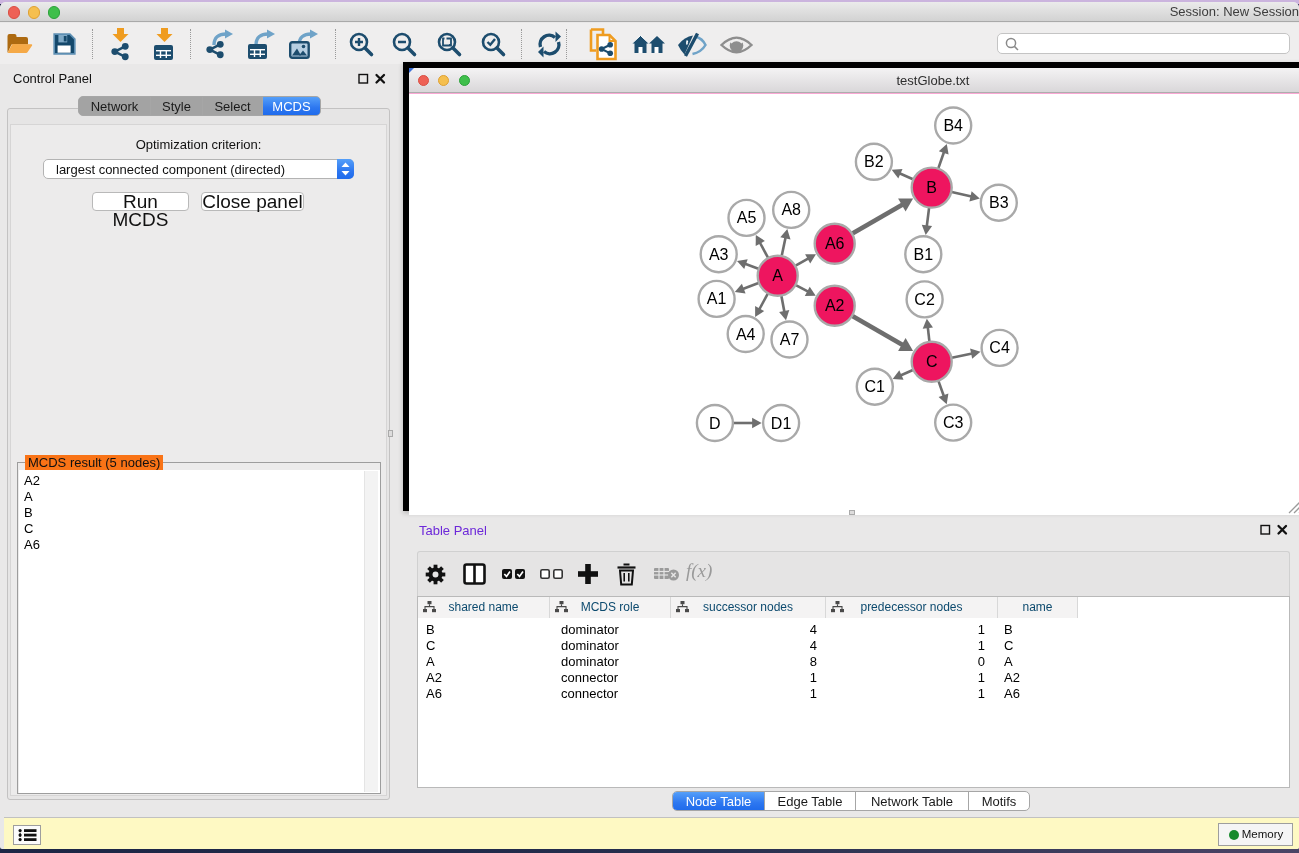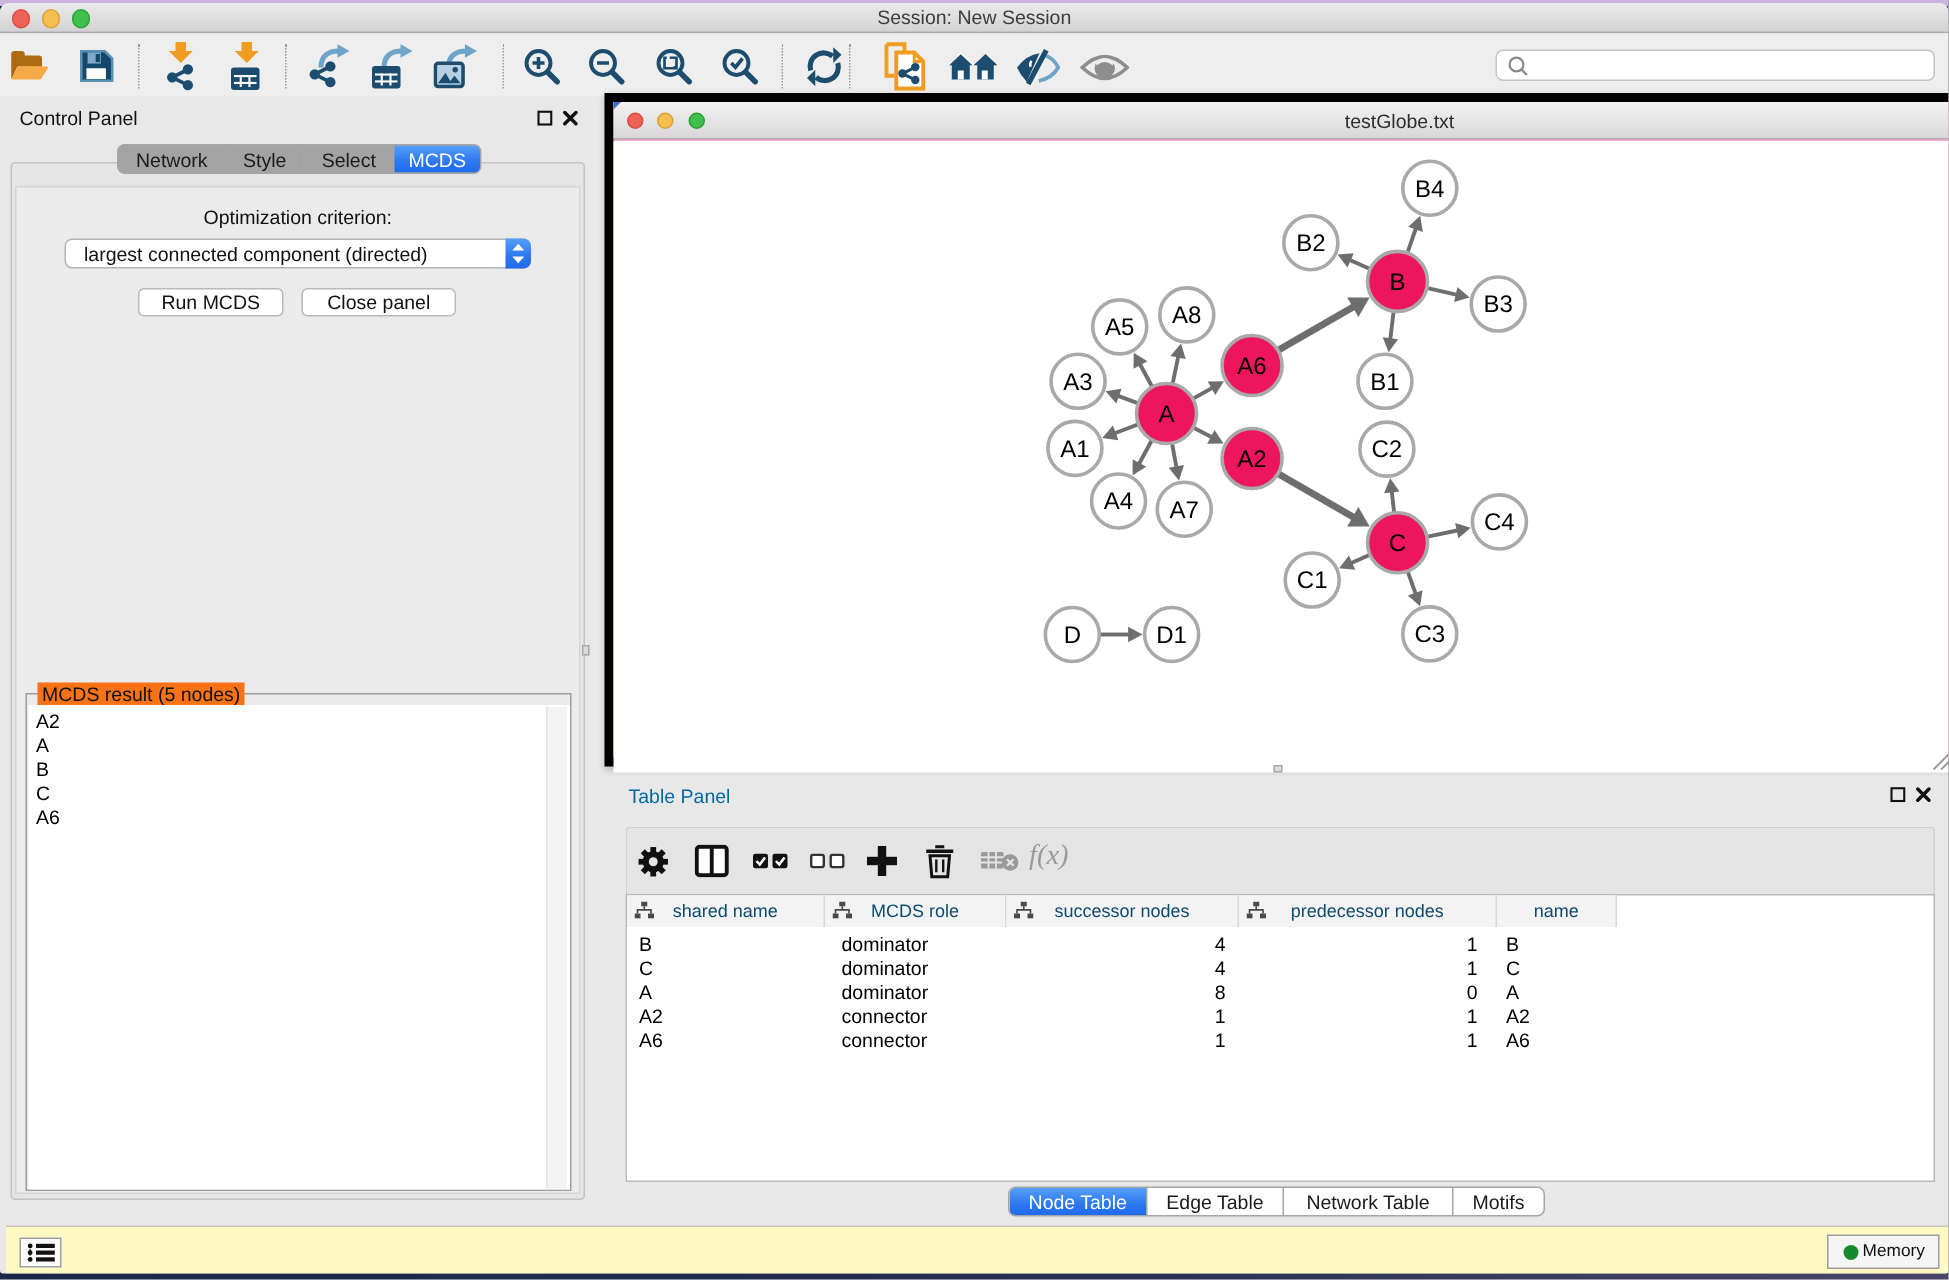--- a/index.html
+++ b/index.html
@@ -1,48 +1,48 @@
 <!DOCTYPE html>
 <html><head><meta charset="utf-8">
 <style>
 *{margin:0;padding:0;box-sizing:border-box}
 html,body{width:1299px;height:853px;overflow:hidden}
 body{font-family:"Liberation Sans",sans-serif;background:linear-gradient(90deg,#1c2645 0%,#202a4a 35%,#28304f 55%,#363a59 75%,#433f61 90%,#4a4566 100%);position:relative}
 #wallpaper-top{position:absolute;left:0;top:0;width:1299px;height:4px;background:#cbb4de}
 #appwin{position:absolute;left:0;top:2px;width:1299px;height:847px;background:#e9e8e8;border-radius:6px 6px 2px 2px;overflow:hidden}
 #titlebar{position:absolute;left:0;top:0;width:100%;height:20px;background:linear-gradient(#ebebeb,#d2d2d2);border-bottom:1px solid #a9a9a9}
-#titlebar .title{position:absolute;left:0;right:0;top:0;height:16px;line-height:20px;text-align:center;font-size:13px;color:#3c3c3c}
+#titlebar .title{position:absolute;left:0;right:0;top:0;height:16px;line-height:20px;text-align:right;font-size:13px;color:#3c3c3c}
 .tl{position:absolute;top:4px;width:12.5px;height:12.5px;border-radius:50%}
 #toolbar{position:absolute;left:0;top:21px;width:100%;height:42px;background:#efeeee;border-bottom:1px solid #c9c9c9}
 .tbi{position:absolute}
 .tbsep{position:absolute;top:6px;height:30px;width:0;border-left:1px dotted #9a9a9a}
 #searchbox{position:absolute;left:997px;top:10px;width:293px;height:21px;background:#fff;border:1px solid #c4c4c4;border-radius:5px}
 #main{position:absolute;left:0;top:62px;width:100%;height:753px;background:#e9e8e8}
 #cp-title{position:absolute;left:13px;top:69px;font-size:13px;color:#111}
 #cp-tabs{position:absolute;left:78px;top:94px;height:20px;display:flex;z-index:6;border:1px solid #a6a6a6;border-radius:5px;overflow:hidden;background:#a3a3a3}
 #cp-tabs .seg{height:100%;line-height:19px;text-align:center;font-size:13px;color:#1a1a1a;border-right:1px solid #a6a6a6}
 #cp-tabs .seg:last-child{border-right:none}
 .segblue{background:linear-gradient(#559ff9,#2d77f0 60%,#1f6bec);color:#fff !important}
 #cp-pane{position:absolute;left:7px;top:106px;width:383px;height:692px;background:#e6e5e5;border:1px solid #c3c2c2;border-radius:3px}
 #cp-inner{position:absolute;left:10px;top:122px;width:377px;height:672px;background:#ecebeb;border:1px solid #d6d5d5}
 #opt-label{position:absolute;left:43px;top:135px;width:311px;text-align:center;font-size:13px;color:#111}
 #dropdown{position:absolute;left:43px;top:157px;width:311px;height:20px;background:#fff;border:1px solid #b3b3b3;border-radius:5px;font-size:13px;line-height:19px;color:#111;padding-left:12px}
 #dd-step{position:absolute;right:-1px;top:-1px;width:17px;height:20px;border-radius:0 5px 5px 0;background:linear-gradient(#559ff9,#2d77f0 60%,#1f6bec)}
-.btn{position:absolute;height:19px;background:#fff;border:1px solid #b9b9b9;border-radius:4px;font-size:13px;line-height:18px;text-align:center;color:#111}
+.btn{position:absolute;height:19px;background:#fff;border:1px solid #b9b9b9;border-radius:4px;font-size:19px;line-height:18px;text-align:center;color:#111}
 #fieldset{position:absolute;left:17px;top:460px;width:364px;height:332px;border:1px solid #9d9d9d}
 #fs-legend{position:absolute;left:7px;top:-8px;background:#f97316;padding:0 3px;font-size:13px;color:#111}
 #listbox{position:absolute;left:1px;top:7px;width:361px;height:323px;background:#fff;font-size:13px;line-height:16px;color:#000;padding:3px 0 0 5px}
 #lb-scroll{position:absolute;right:2px;top:8px;width:14px;height:321px;background:#f3f3f3;border-left:1px solid #e4e4e4}
 .divsq{position:absolute;background:#dddcdc;border:1px solid #aaa}
 #netwin{position:absolute;left:403px;top:60px;width:1060px;height:449px;background:#f9a8d4;border:6px solid #000000;box-shadow:0 2px 5px rgba(0,0,0,0.22)}
 #net-titlebar{position:absolute;left:0;top:0;width:100%;height:25px;background:linear-gradient(#f4f3f4,#d9d7d9);border-bottom:1px solid #adadad}
 #net-titlebar .title{position:absolute;left:0;right:0;top:0;height:25px;line-height:25px;text-align:center;font-size:13px;color:#2e2e2e}
 #bluecorner{position:absolute;left:0;top:0;width:0;height:0;border-top:5px solid #3a6fd8;border-right:5px solid transparent}
 #canvas{position:absolute;left:0;top:26px;width:892px;height:421px;background:#fff}
-#tp-title{position:absolute;left:419px;top:521px;font-size:13px;color:#0369a1}
+#tp-title{position:absolute;left:419px;top:521px;font-size:13px;color:#6d28d9}
 #tp-toolbar{position:absolute;left:417px;top:549px;width:873px;height:45px;background:#e5e4e4;border:1px solid #d0d0d0;border-bottom:none;border-radius:3px 3px 0 0}
 #tbl{position:absolute;left:417px;top:594px;width:873px;height:192px;background:#fff;border:1px solid #b9b9b9}
 #tbl-head{position:absolute;left:0;top:0;width:660px;height:21px;background:#f4f3f3;border-bottom:1px solid #d8d8d8;font-size:12px;color:#0c4a6e}
 .th{position:absolute;top:0;height:21px;border-right:1px solid #d8d8d8;background:#f4f3f3}
 .th span{position:absolute;left:14px;right:0;top:0;line-height:20px;text-align:center}
 .hicon{position:absolute;left:5px;top:4px}
 .td{position:absolute;font-size:13px;line-height:16px;color:#000}
 #bt-tabs{position:absolute;left:672px;top:789px;height:20px;display:flex;z-index:6;border:1px solid #a6a6a6;border-radius:5px;overflow:hidden;background:#fff}
 #bt-tabs .seg{height:100%;line-height:19px;text-align:center;font-size:13px;color:#1a1a1a;border-right:1px solid #a6a6a6}
 #bt-tabs .seg:last-child{border-right:none}

